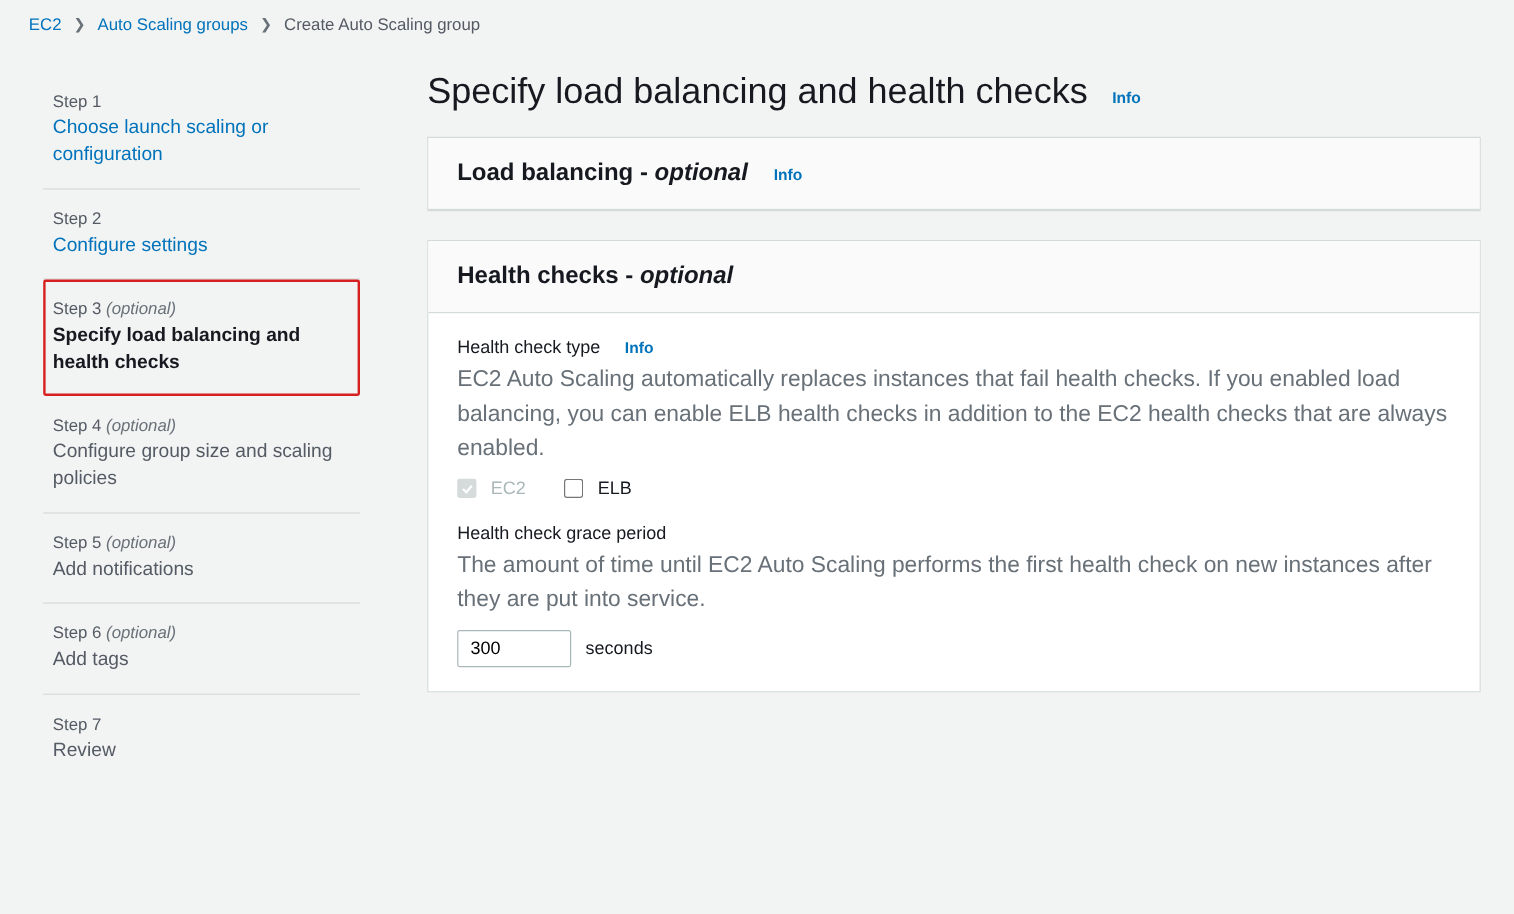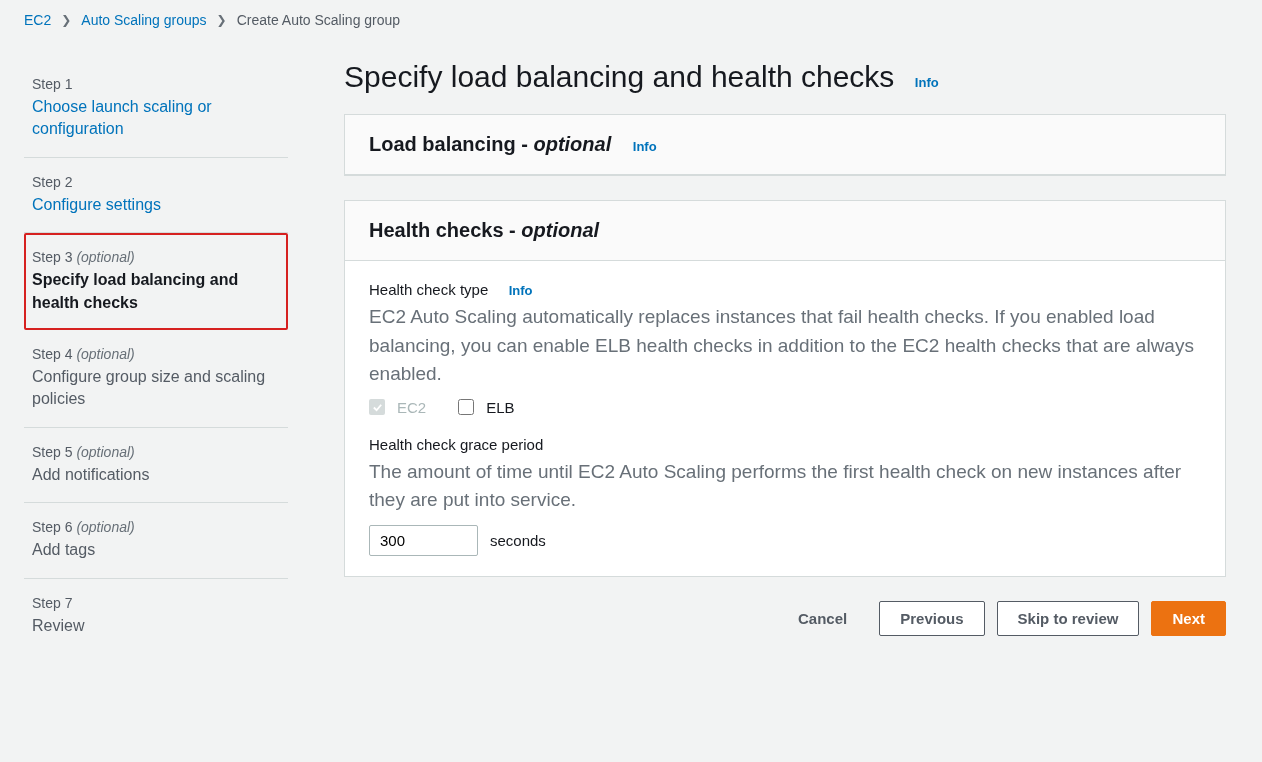--- a/index.html
+++ b/index.html
@@ -28,21 +28,21 @@
     }
     .breadcrumb-sep {
       color: #687078;
       font-size: 12px;
     }
     .breadcrumb-current {
       color: #545b64;
     }
     .layout {
       display: flex;
-      padding: 0 16px;
+      padding: 0 28px;
     }
     .sidebar {
       width: 280px;
       padding: 24px 8px 24px 8px;
     }
     .step {
       padding: 16px 8px;
       border-bottom: 1px solid #d5dbdb;
     }
     .step:last-child {
@@ -179,21 +179,21 @@
       display: flex;
       align-items: center;
       gap: 12px;
       margin-top: 10px;
     }
     input[type="text"] {
       padding: 6px 10px;
       font-size: 15px;
       border: 1px solid #aab7b8;
       border-radius: 2px;
-      width: 109px;
+      width: 95px;
     }
     .field-unit {
       font-size: 15px;
       color: #16191f;
     }
     .footer {
       display: flex;
       justify-content: flex-end;
       gap: 12px;
       margin-top: 20px;
@@ -324,20 +324,14 @@
           <span class="field-label">Health check grace period</span>
           <div class="field-desc">The amount of time until EC2 Auto Scaling performs the first health check on new instances after they are put into service.</div>
           <div class="field-input-row">
             <input type="text" value="300" style="">
             <span class="field-unit">seconds</span>
           </div>
         </div>
       </div>
     </div>
 
-    <div class="footer">
-      <button class="btn btn-link">Cancel</button>
-      <button class="btn btn-outline">Previous</button>
-      <button class="btn btn-outline">Skip to review</button>
-      <button class="btn btn-primary">Next</button>
-    </div>
   </div>
 </div>
 
 </body></html>

